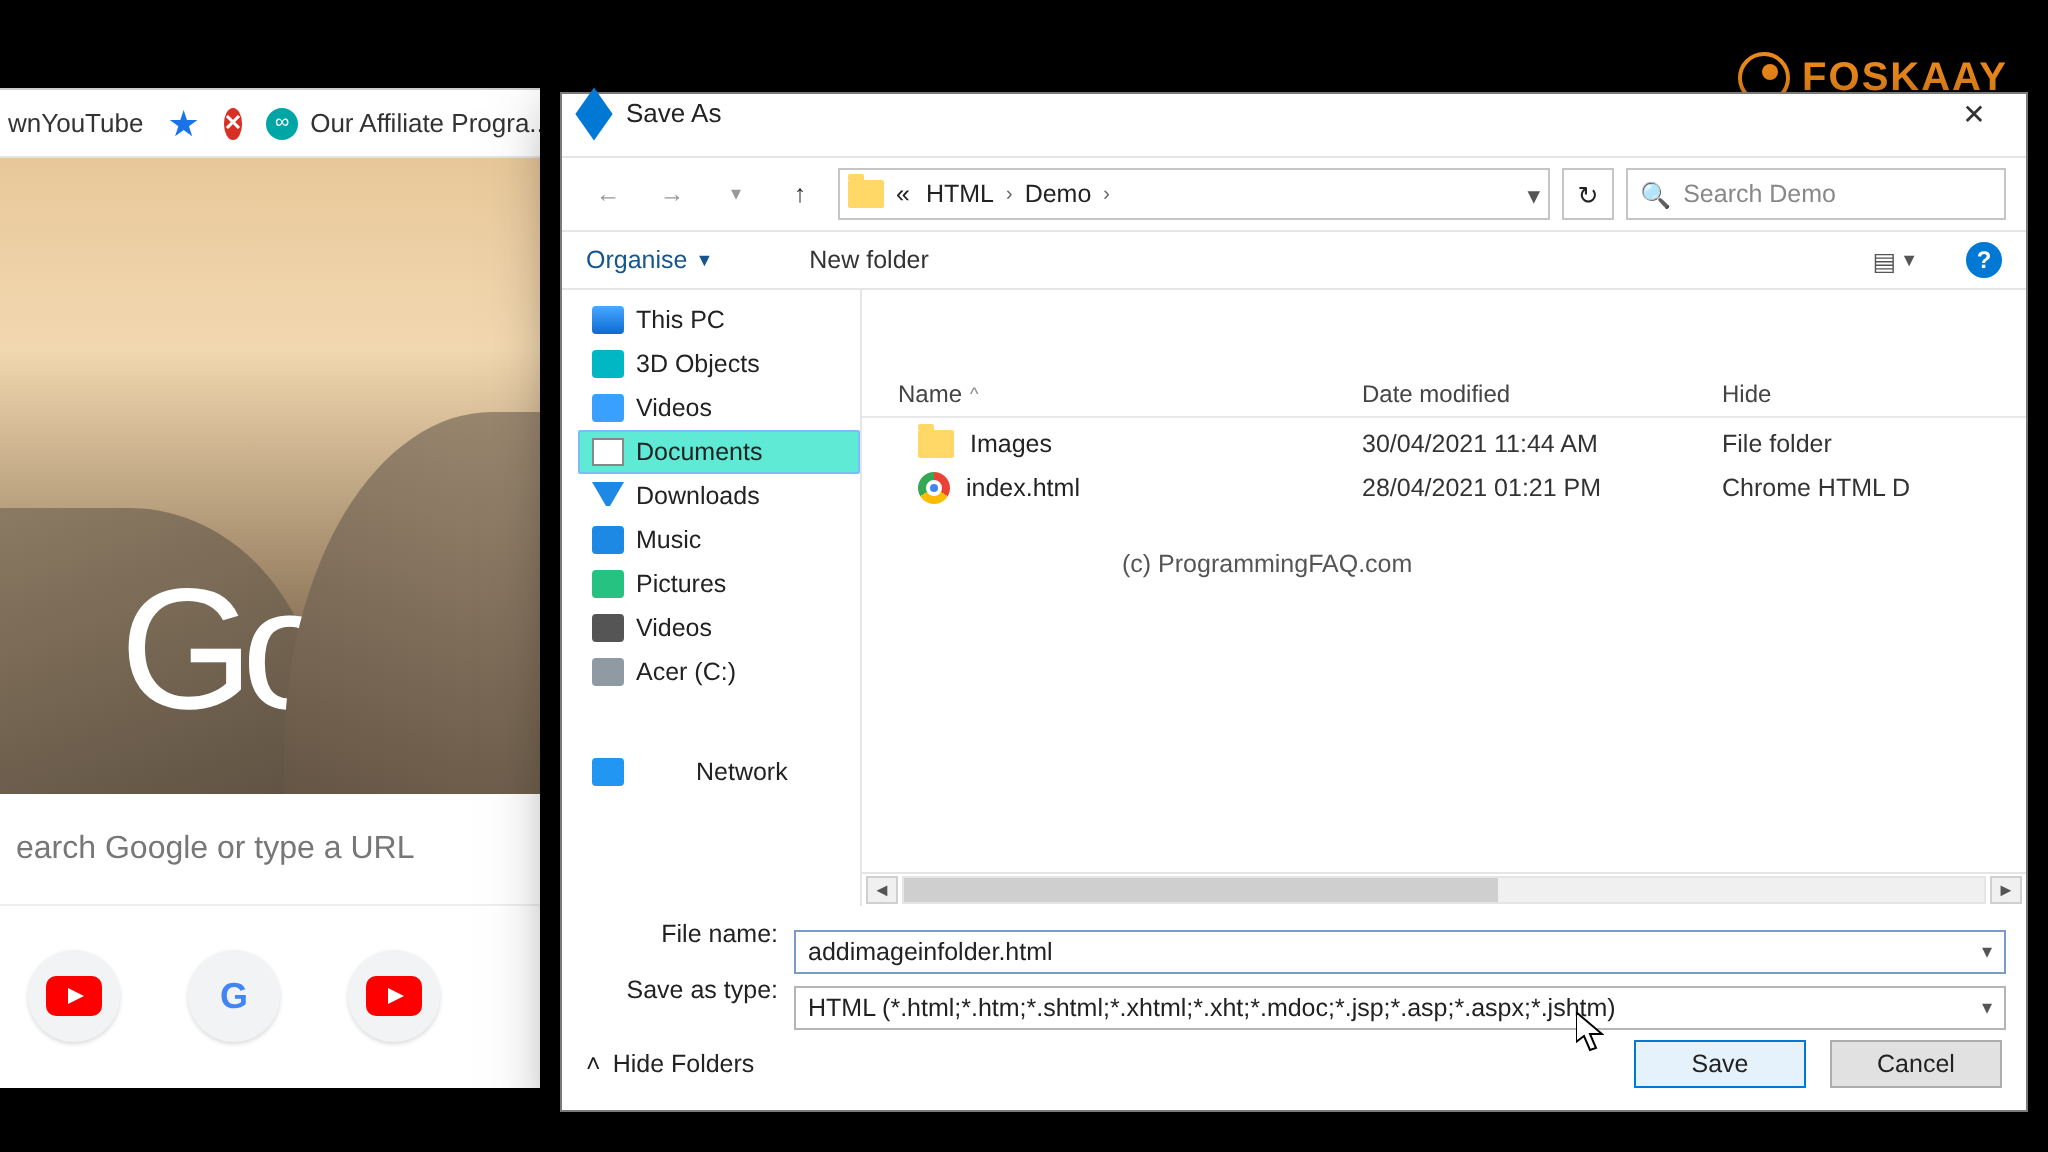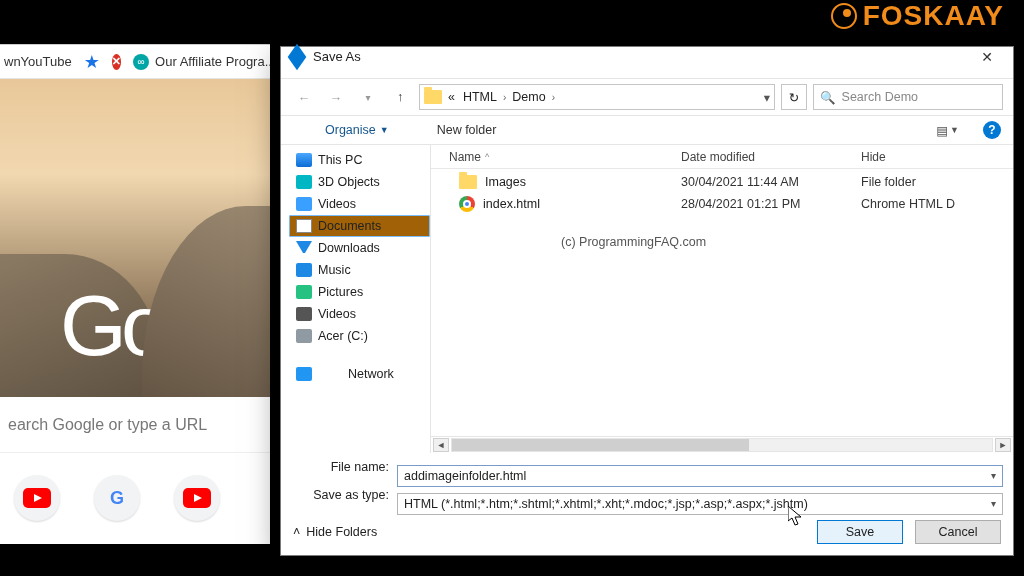--- a/index.html
+++ b/index.html
@@ -2,21 +2,21 @@
 <html><head>
 <meta charset="utf-8">
 <style>
 * { margin: 0; padding: 0; box-sizing: border-box; font-family: "Segoe UI", Tahoma, sans-serif; }
 html, body { width: 1024px; height: 576px; overflow: hidden; background: #000; position: relative; }
 
 
 .stage { position: absolute; inset: 0; background: #000; }
 
 
-.watermark { position: absolute; top: 0; right: 20px; color: #f28c1b; font-weight: 700; font-size: 28px; letter-spacing: 1px; display: flex; align-items: center; gap: 6px; }
+.watermark { position: absolute; top: 26px; right: 20px; color: #f28c1b; font-weight: 700; font-size: 20px; letter-spacing: 1px; display: flex; align-items: center; gap: 6px; }
 .watermark .logo-dot { width: 26px; height: 26px; border: 2px solid #f28c1b; border-radius: 50%; position: relative; }
 .watermark .logo-dot::after { content: ""; position: absolute; right: 4px; top: 4px; width: 8px; height: 8px; background: #f28c1b; border-radius: 50%; }
 
 
 .chrome-bg {
   position: absolute; left: 0; top: 44px; width: 270px; height: 500px;
   background: #fff; border-top: 1px solid #ccc;
 }
 .chrome-bookmarks {
   height: 34px; display: flex; align-items: center; gap: 12px; padding-left: 4px; font-size: 13px; color: #333; border-bottom: 1px solid #e4e4e4;
@@ -73,43 +73,43 @@
 .addrbar{ flex:1; height:26px; border:1px solid #c5c5c5; display:flex; align-items:center; padding:0 4px; gap:4px;}
 .addrbar .folder-ico{ width:18px;height:14px; background:#ffd868; border-radius:1px; position:relative;}
 .addrbar .folder-ico::before{content:"";position:absolute;top:-3px;left:0;width:8px;height:3px;background:#ffd868;border-radius:1px 1px 0 0;}
 .addrbar .crumb{ padding:0 2px; color:#222;}
 .addrbar .sep{ color:#666; font-size:10px;}
 .addrbar .dd{ margin-left:auto; color:#555;}
 .refresh{ width:26px;height:26px;border:1px solid #c5c5c5;display:flex;align-items:center;justify-content:center;}
 .searchbox{ width:190px;height:26px;border:1px solid #c5c5c5; display:flex;align-items:center;padding:0 6px;color:#888;gap:6px;}
 
 .toolbar{ height:30px; display:flex; align-items:center; padding:0 12px; gap:24px; border-top:1px solid #e5e5e5; border-bottom:1px solid #e5e5e5;}
-.toolbar .org{ color:#15568f; display:flex;align-items:center;gap:4px;margin-left:32px;}
+.toolbar .org{ color:#15568f; display:flex;align-items:center;gap:4px;}
 .toolbar .newf{ color:#333;padding-left:24px;}
 .toolbar .spacer{flex:1;}
 .toolbar .view-ico{ color:#555; display:flex;align-items:center;gap:2px;}
 .toolbar .help{ width:18px;height:18px;border-radius:50%;background:#0078d4;color:#fff;display:flex;align-items:center;justify-content:center;font-size:12px;font-weight:bold;}
 
 .explorer{ flex:1; display:flex; min-height:0;}
 .tree{ width:150px; border-right:1px solid #e5e5e5; padding:4px 0 4px 8px; overflow:hidden;}
 .tree-item{ height:22px; display:flex;align-items:center; gap:6px; padding-left:6px; font-size:12.5px; white-space:nowrap; border:1px solid transparent; border-radius:1px;}
-.tree-item.selected{ background:#a16207; border-color:#7abdff;}
+.tree-item.selected{ background:#5eead4; border-color:#7abdff;}
 .tree-item .ti-ico{ width:16px;height:14px; flex:none;}
 .ti-pc{background:linear-gradient(#4aa8ff,#0a6bd4);border-radius:2px;}
 .ti-3d{background:#00b7c3;border-radius:2px;}
 .ti-desk{background:#3aa0ff;border-radius:2px;}
 .ti-doc{background:#fff;border:1px solid #888;}
 .ti-down{width:0;height:0;border-left:7px solid transparent;border-right:7px solid transparent;border-top:12px solid #1e88e5;}
 .ti-music{background:#1e88e5;border-radius:2px;}
 .ti-pic{background:#26c281;border-radius:2px;}
 .ti-vid{background:#555;border-radius:2px;}
 .ti-drive{background:#8f9aa3;border-radius:2px;}
 .ti-net{background:#2196f3;border-radius:2px;}
 
-.filelist{ flex:1; display:flex; flex-direction:column; min-width:0;}
+.filelist{ flex:1; display:flex; flex-direction:column; min-width:0;margin-top:40px;}
 .cols{ height:24px; display:flex; align-items:center; border-bottom:1px solid #e8e8e8; color:#444; font-size:12px;}
 .cols .c1{ width:250px; padding-left:18px; display:flex; align-items:center; gap:4px;}
 .cols .c2{ width:180px;}
 .cols .c3{ flex:1;}
 .rows{ flex:1; padding-top:2px; position:relative;}
 .frow{ height:22px; display:flex; align-items:center; font-size:12.5px;}
 .frow .c1{ width:250px; padding-left:28px; display:flex;align-items:center;gap:8px;}
 .frow .c2{ width:180px; color:#333;}
 .frow .c3{ flex:1; color:#333; white-space:nowrap; overflow:hidden;}
 .fi-folder{ width:18px;height:14px;background:#ffd868;border-radius:1px;position:relative;flex:none;}
@@ -257,21 +257,21 @@
             <span>Pictures</span>
           </div>
           <div class="tree-item">
             <span class="ti-ico ti-vid"></span>
             <span>Videos</span>
           </div>
           <div class="tree-item">
             <span class="ti-ico ti-drive"></span>
             <span>Acer (C:)</span>
           </div>
-          <div class="tree-item" style="margin-top: 16px; gap: 36px;">
+          <div class="tree-item" style="margin-top: 28px; gap: 36px;">
             <span class="ti-ico ti-net"></span>
             <span>Network</span>
           </div>
         </div>
       <div class="filelist">
         <div class="cols">
           <span class="c1">
               <span>Name</span> 
               <span style="font-size:9px;color:#888;">^</span>
             </span>

